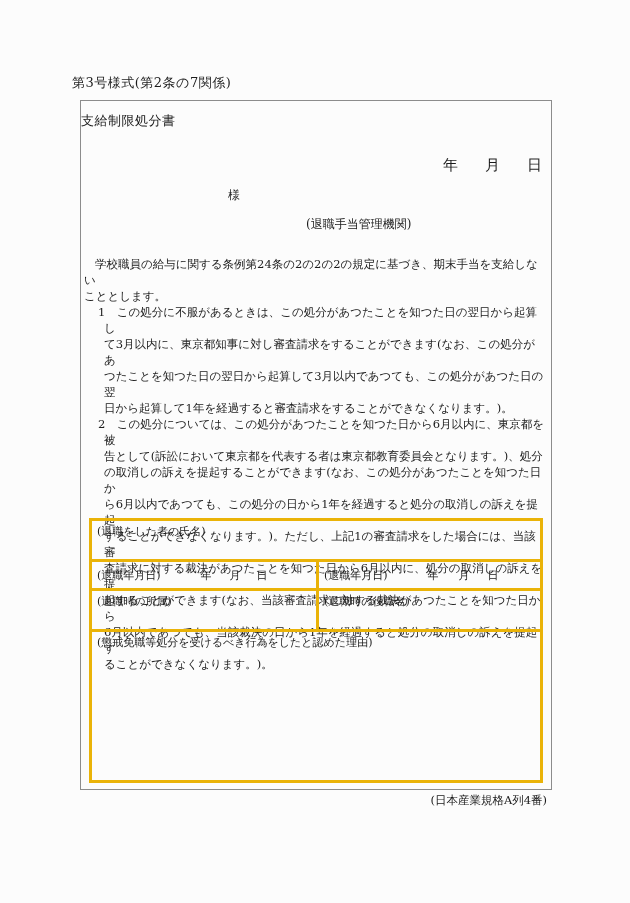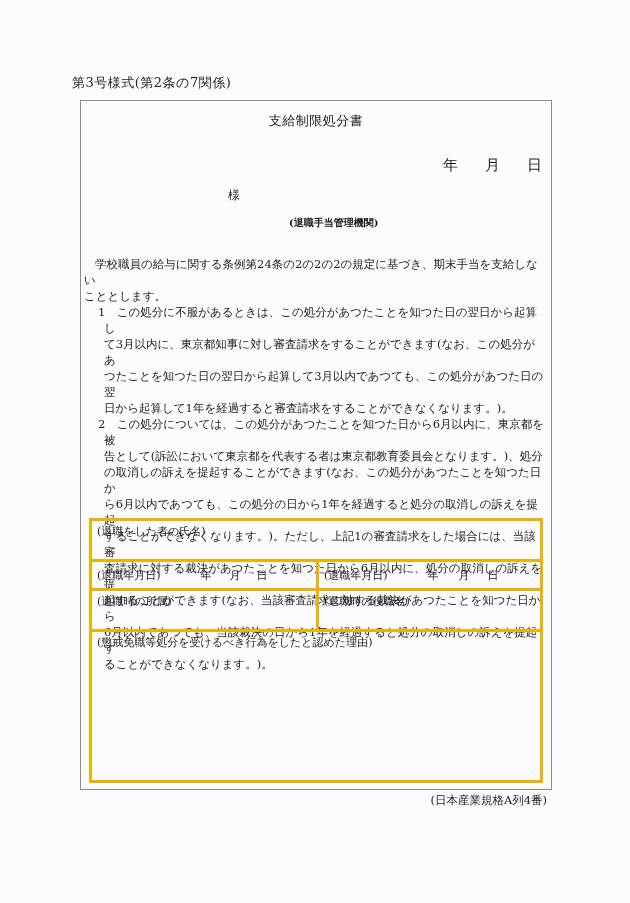--- a/index.html
+++ b/index.html
@@ -26,44 +26,42 @@
     width: 472px;
     height: 690px;
     border: 1px solid #8c8c8c;
     background: #fcfcfc;
   }
   .doc-title {
     position: absolute;
     top: 11px;
     left: 0;
     width: 100%;
-    text-align: center;
     font-size: 13px;
     letter-spacing: 0.5px;
   }
   .date-line {
     position: absolute;
     top: 55px;
     left: 362px;
     font-size: 15px;
     white-space: nowrap;
   }
   .date-line .unit-gap { margin-left: 27px; display: inline-block; }
   .addressee {
     position: absolute;
     top: 86px;
     left: 147px;
     font-size: 12px;
   }
   .issuer {
     position: absolute;
     top: 115px;
-    left: 208px;
-    font-size: 10px;
-    font-weight: bold;
+    left: 225px;
+    font-size: 12px;
   }
   .body-text {
     position: absolute;
     top: 155px;
     left: 3px;
     width: 461px;
     font-size: 11.5px;
     line-height: 16px;
   }
   .intro-paragraph {

